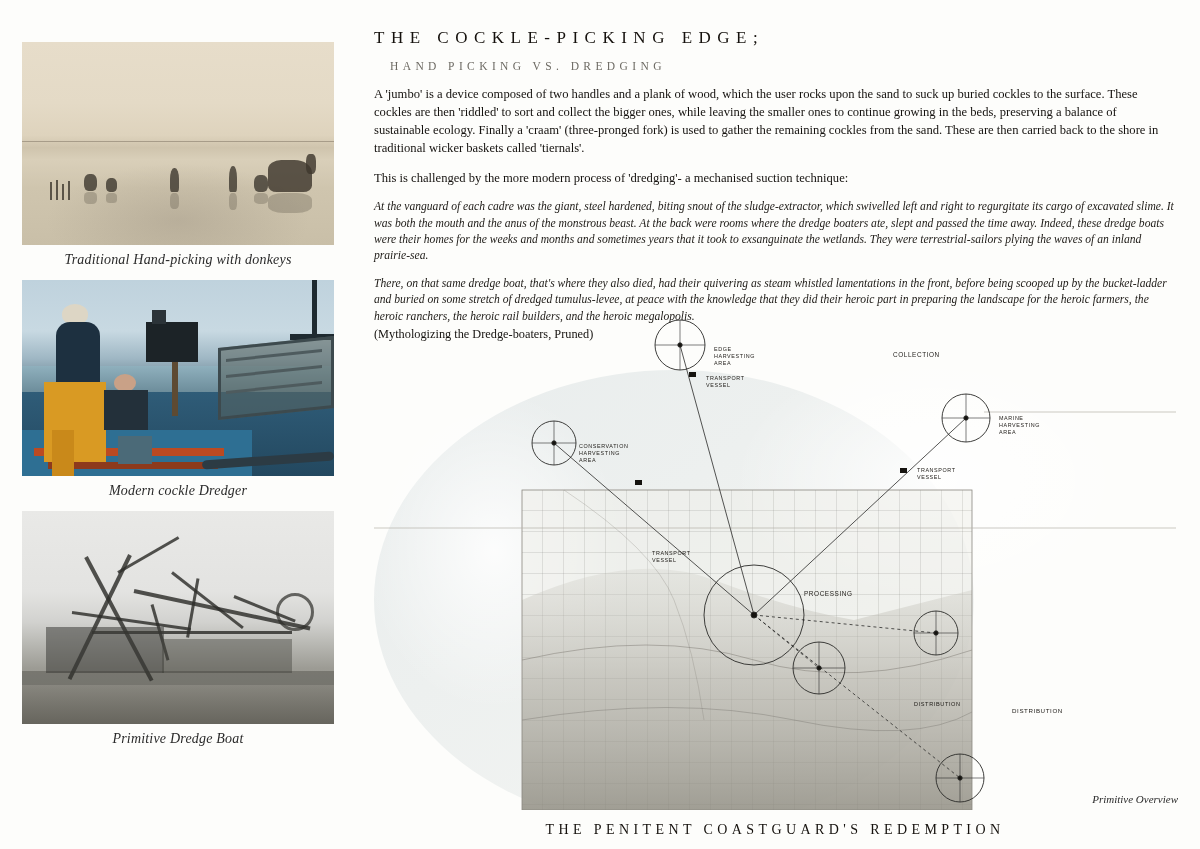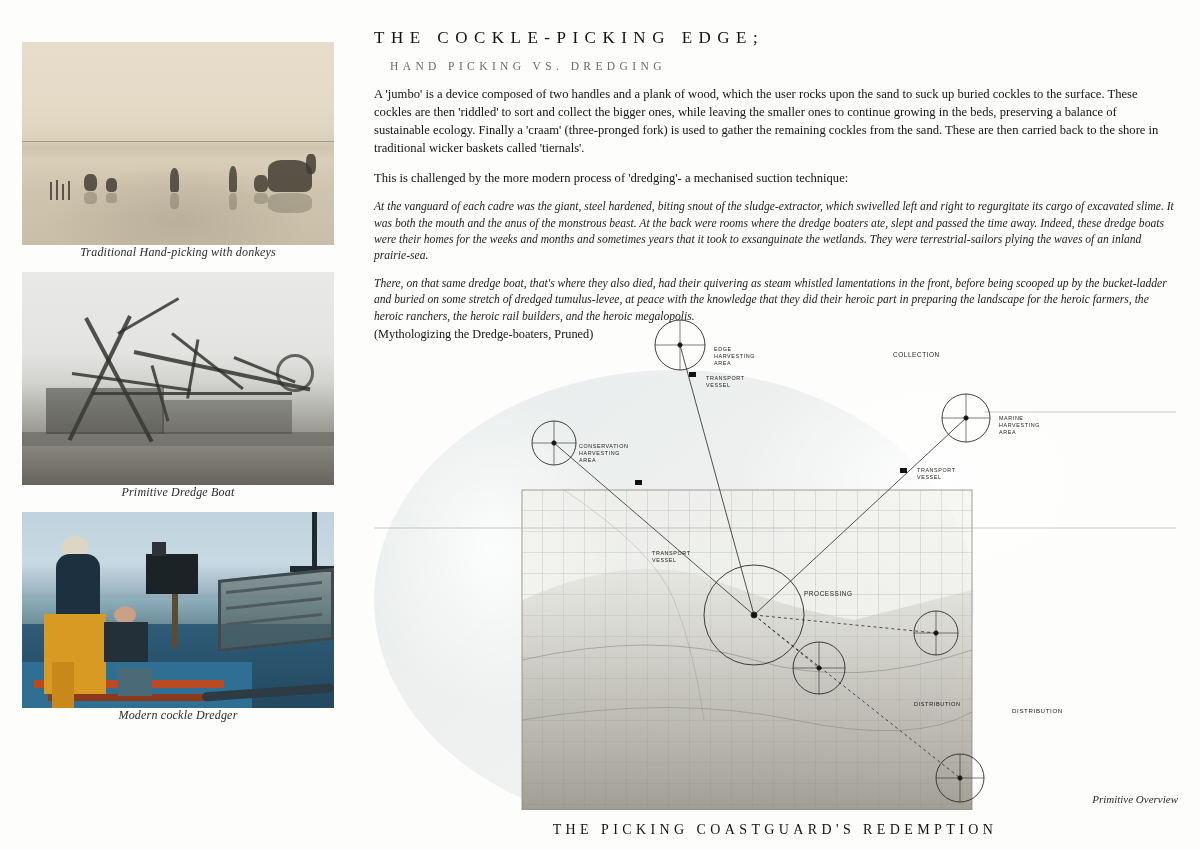--- a/index.html
+++ b/index.html
@@ -35,23 +35,24 @@
     margin-bottom: 12px;
   }
   .fig-frame {
     width: 312px;
     position: relative;
     overflow: hidden;
   }
   .fig-caption {
     font-family: "Liberation Serif", serif;
     font-style: italic;
-    font-size: 12px;
+    font-size: 14px;
     text-align: center;
     color: #2a2a2a;
+    margin-top: 7px;
     letter-spacing: 0.2px;
   }
 
   
   .photo1 {
     height: 203px;
     background:
       radial-gradient(ellipse 60% 40% at 50% 88%, rgba(150,140,125,0.35), rgba(0,0,0,0) 70%),
       linear-gradient(to bottom,
         #e7ddca 0%,
@@ -233,20 +234,58 @@
         <div class="fig1-refl" style="left:232px; top:151px; width:14px; height:11px;"></div>
 
         <div class="p1-horse" style="left:246px; top:118px; width:44px; height:32px;"></div>
         <div class="fig1-refl" style="left:246px; top:151px; width:44px; height:20px;"></div>
         <div class="p1-horse" style="left:284px; top:112px; width:10px; height:20px; border-radius:35%;"></div>
       </div>
       <div class="fig-caption">Traditional Hand-picking with donkeys</div>
     </div>
 
     <div class="fig">
+      <div class="fig-frame photo3">
+
+        <div class="p3-el" style="left:0; top:86px; width:312px; height:26px; background:linear-gradient(to bottom,#8fb0bd,#6d8d9b);"></div>
+
+        <div class="p3-el" style="left:0; top:112px; width:312px; height:84px; background:linear-gradient(to bottom,#2f5c78,#23485f);"></div>
+        <div class="p3-el" style="left:0; top:150px; width:230px; height:46px; background:#2e6f93;"></div>
+
+        <div class="p3-el" style="left:12px; top:168px; width:190px; height:8px; background:#bb4a22;"></div>
+        <div class="p3-el" style="left:26px; top:182px; width:170px; height:7px; background:#8d3a1c;"></div>
+
+        <div class="p3-el" style="left:290px; top:0; width:5px; height:58px; background:#1e2a30;"></div>
+        <div class="p3-el" style="left:268px; top:54px; width:48px; height:6px; background:#1e2a30;"></div>
+
+        <div class="p3-el" style="left:196px; top:62px; width:110px; height:66px; border:3px solid #3d4a4e; background:rgba(90,100,95,0.55); transform:skewY(-6deg);"></div>
+        <div class="p3-el" style="left:204px; top:74px; width:96px; height:3px; background:#4e5b5e; transform:skewY(-6deg);"></div>
+        <div class="p3-el" style="left:204px; top:90px; width:96px; height:3px; background:#4e5b5e; transform:skewY(-6deg);"></div>
+        <div class="p3-el" style="left:204px; top:106px; width:96px; height:3px; background:#4e5b5e; transform:skewY(-6deg);"></div>
+        <div class="p3-el" style="left:150px; top:60px; width:6px; height:76px; background:#5d4a32;"></div>
+
+        <div class="p3-el" style="left:124px; top:42px; width:52px; height:40px; background:#1c2327;"></div>
+        <div class="p3-el" style="left:130px; top:30px; width:14px; height:14px; background:#2b3338;"></div>
+
+        <div class="p3-el" style="left:40px;  top:24px; width:26px; height:20px; background:#ddd6c5; border-radius:50% 50% 40% 40%;"></div>
+        <div class="p3-el" style="left:34px;  top:42px; width:44px; height:64px; background:#1d3040; border-radius:14px 14px 4px 4px;"></div>
+        <div class="p3-el" style="left:22px;  top:102px; width:62px; height:80px; background:#d99a23;"></div>
+        <div class="p3-el" style="left:30px;  top:150px; width:22px; height:46px; background:#c9891a;"></div>
+
+        <div class="p3-el" style="left:92px;  top:94px; width:22px; height:18px; background:#c9a187; border-radius:50%;"></div>
+        <div class="p3-el" style="left:82px;  top:110px; width:44px; height:40px; background:#23303a;"></div>
+
+        <div class="p3-el" style="left:180px; top:176px; width:132px; height:9px; background:#2c3b44; border-radius:5px; transform:rotate(-4deg);"></div>
+
+        <div class="p3-el" style="left:96px;  top:156px; width:34px; height:28px; background:#4b6a78;"></div>
+      </div>
+      <div class="fig-caption">Modern cockle Dredger</div>
+    </div>
+
+    <div class="fig">
       <div class="fig-frame photo2">
 
         <div class="beam" style="left:64px;  top:44px;  width:140px; height:4px; transform:rotate(62deg);"></div>
         <div class="beam" style="left:108px; top:42px;  width:138px; height:4px; transform:rotate(116deg);"></div>
         <div class="beam" style="left:112px; top:78px;  width:180px; height:4px; transform:rotate(12deg);"></div>
         <div class="beam" style="left:50px;  top:100px; width:120px; height:3px; transform:rotate(8deg);"></div>
         <div class="beam" style="left:150px; top:60px;  width:90px;  height:3px; transform:rotate(38deg);"></div>
         <div class="beam" style="left:96px;  top:60px;  width:70px;  height:3px; transform:rotate(-30deg);"></div>
         <div class="beam" style="left:176px; top:66px;  width:60px;  height:3px; transform:rotate(100deg);"></div>
         <div class="beam" style="left:70px;  top:120px; width:200px; height:3px; transform:rotate(0deg);"></div>
@@ -255,58 +294,20 @@
 
         <div class="p2-mass" style="left:24px;  top:116px; width:118px; height:46px;"></div>
         <div class="p2-mass" style="left:140px; top:128px; width:130px; height:34px; background:rgba(70,70,65,0.45);"></div>
         <div class="p2-mass" style="left:0;     top:160px; width:312px; height:14px; background:rgba(55,55,50,0.35);"></div>
 
         <div style="position:absolute; left:254px; top:82px; width:32px; height:32px; border:3px solid rgba(45,45,42,0.7); border-radius:50%;"></div>
 
         <div class="p2-mass" style="left:0; top:174px; width:312px; height:39px; background:linear-gradient(to bottom, rgba(120,118,110,0.5), rgba(90,88,80,0.75));"></div>
       </div>
       <div class="fig-caption">Primitive Dredge Boat</div>
-    </div>
-
-    <div class="fig">
-      <div class="fig-frame photo3">
-
-        <div class="p3-el" style="left:0; top:86px; width:312px; height:26px; background:linear-gradient(to bottom,#8fb0bd,#6d8d9b);"></div>
-
-        <div class="p3-el" style="left:0; top:112px; width:312px; height:84px; background:linear-gradient(to bottom,#2f5c78,#23485f);"></div>
-        <div class="p3-el" style="left:0; top:150px; width:230px; height:46px; background:#2e6f93;"></div>
-
-        <div class="p3-el" style="left:12px; top:168px; width:190px; height:8px; background:#bb4a22;"></div>
-        <div class="p3-el" style="left:26px; top:182px; width:170px; height:7px; background:#8d3a1c;"></div>
-
-        <div class="p3-el" style="left:290px; top:0; width:5px; height:58px; background:#1e2a30;"></div>
-        <div class="p3-el" style="left:268px; top:54px; width:48px; height:6px; background:#1e2a30;"></div>
-
-        <div class="p3-el" style="left:196px; top:62px; width:110px; height:66px; border:3px solid #3d4a4e; background:rgba(90,100,95,0.55); transform:skewY(-6deg);"></div>
-        <div class="p3-el" style="left:204px; top:74px; width:96px; height:3px; background:#4e5b5e; transform:skewY(-6deg);"></div>
-        <div class="p3-el" style="left:204px; top:90px; width:96px; height:3px; background:#4e5b5e; transform:skewY(-6deg);"></div>
-        <div class="p3-el" style="left:204px; top:106px; width:96px; height:3px; background:#4e5b5e; transform:skewY(-6deg);"></div>
-        <div class="p3-el" style="left:150px; top:60px; width:6px; height:76px; background:#5d4a32;"></div>
-
-        <div class="p3-el" style="left:124px; top:42px; width:52px; height:40px; background:#1c2327;"></div>
-        <div class="p3-el" style="left:130px; top:30px; width:14px; height:14px; background:#2b3338;"></div>
-
-        <div class="p3-el" style="left:40px;  top:24px; width:26px; height:20px; background:#ddd6c5; border-radius:50% 50% 40% 40%;"></div>
-        <div class="p3-el" style="left:34px;  top:42px; width:44px; height:64px; background:#1d3040; border-radius:14px 14px 4px 4px;"></div>
-        <div class="p3-el" style="left:22px;  top:102px; width:62px; height:80px; background:#d99a23;"></div>
-        <div class="p3-el" style="left:30px;  top:150px; width:22px; height:46px; background:#c9891a;"></div>
-
-        <div class="p3-el" style="left:92px;  top:94px; width:22px; height:18px; background:#c9a187; border-radius:50%;"></div>
-        <div class="p3-el" style="left:82px;  top:110px; width:44px; height:40px; background:#23303a;"></div>
-
-        <div class="p3-el" style="left:180px; top:176px; width:132px; height:9px; background:#2c3b44; border-radius:5px; transform:rotate(-4deg);"></div>
-
-        <div class="p3-el" style="left:96px;  top:156px; width:34px; height:28px; background:#4b6a78;"></div>
-      </div>
-      <div class="fig-caption">Modern cockle Dredger</div>
     </div>
   </div>
 
   <div class="right-col">
     <h1 class="title">THE COCKLE-PICKING EDGE;</h1>
     <h2 class="subtitle">HAND PICKING VS. DREDGING</h2>
 
     <p class="body">A 'jumbo' is a device composed of two handles and a plank of wood, which the user rocks upon the sand to suck up buried cockles to the surface. These cockles are then 'riddled' to sort and collect the bigger ones, while leaving the smaller ones to continue growing in the beds, preserving a balance of sustainable ecology. Finally a 'craam' (three-pronged fork) is used to gather the remaining cockles from the sand. These are then carried back to the shore in traditional wicker baskets called 'tiernals'.</p>
     <p class="body">This is challenged by the more modern process of 'dredging'- a mechanised suction technique:</p>
 
@@ -441,15 +442,15 @@
 
         <text x="430" y="296" font-size="6.4">PROCESSING</text>
 
         <text x="540" y="406" font-size="5.6">DISTRIBUTION</text>
         <text x="638" y="413" font-size="6.2">DISTRIBUTION</text>
       </g>
     </svg>
   </div>
 
   <div class="diagram-caption">Primitive Overview</div>
-  <div class="footer-title">THE PICKING COASTGUARD'S REDEMPTION</div>
+  <div class="footer-title">THE PENITENT COASTGUARD'S REDEMPTION</div>
 
 </div>
 
 </body></html>

